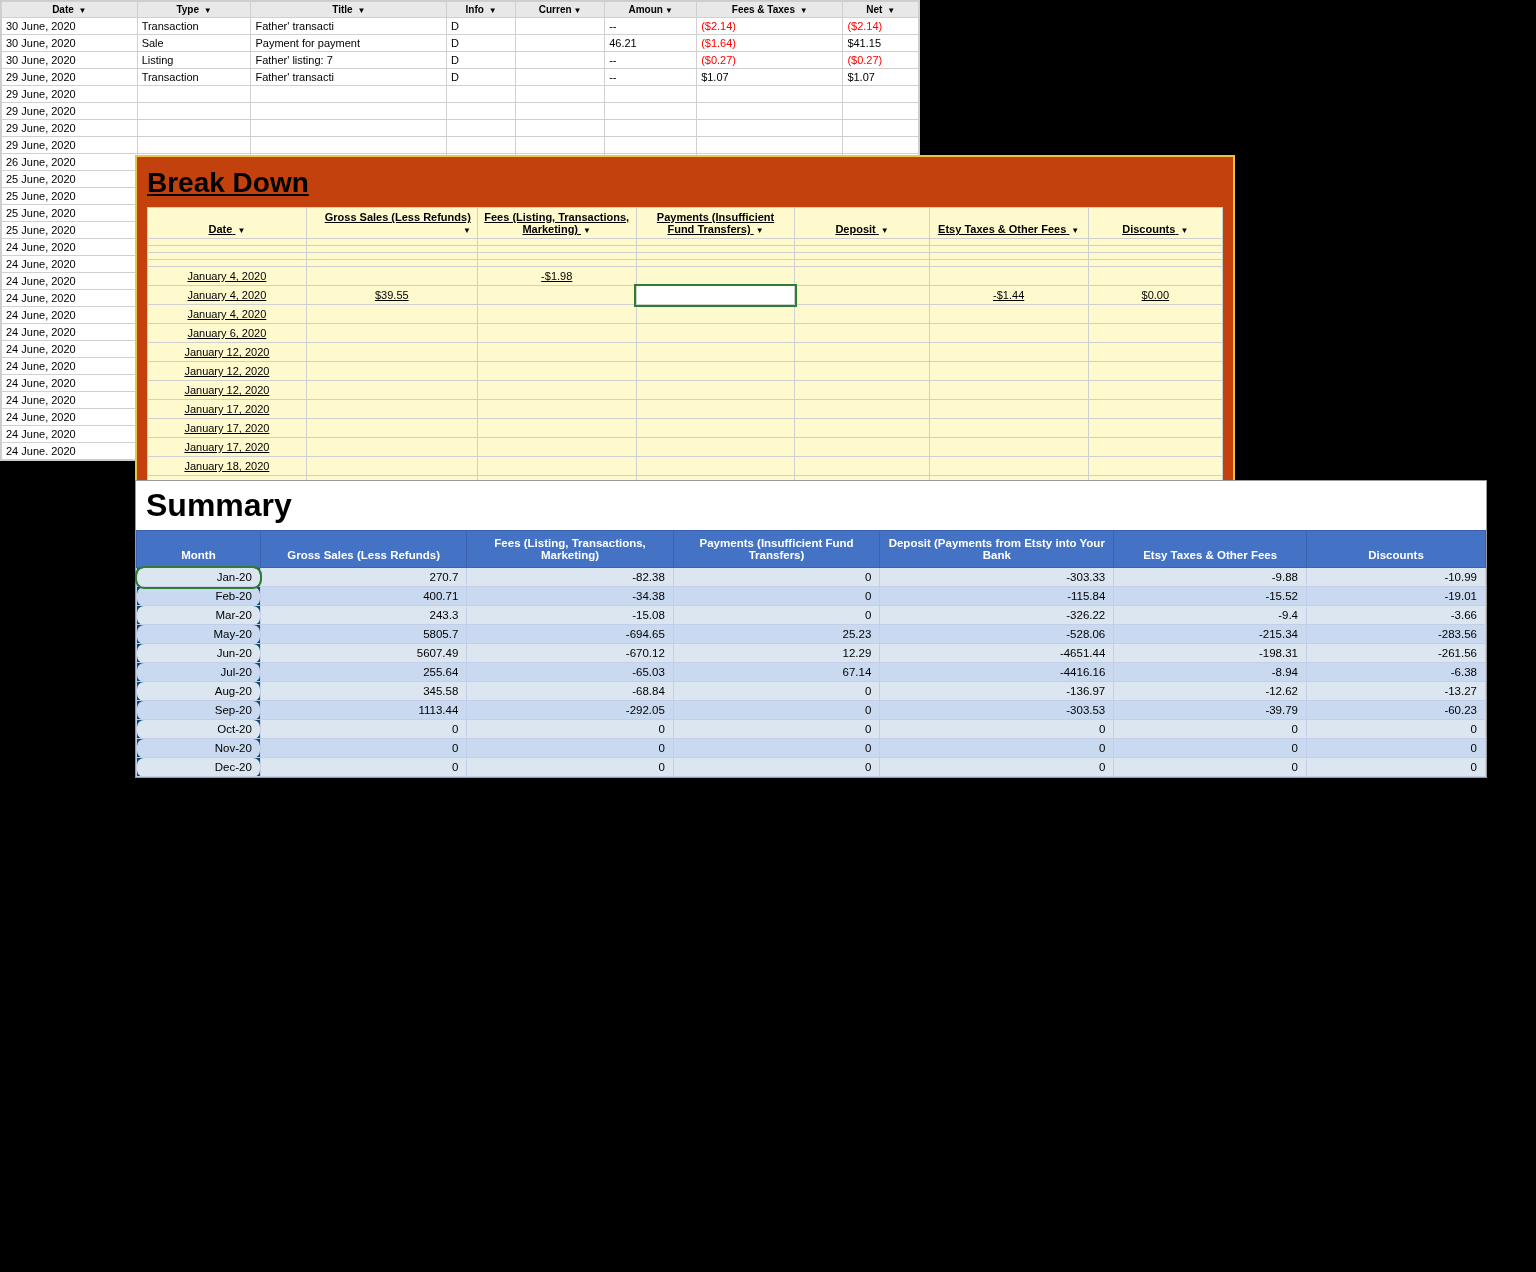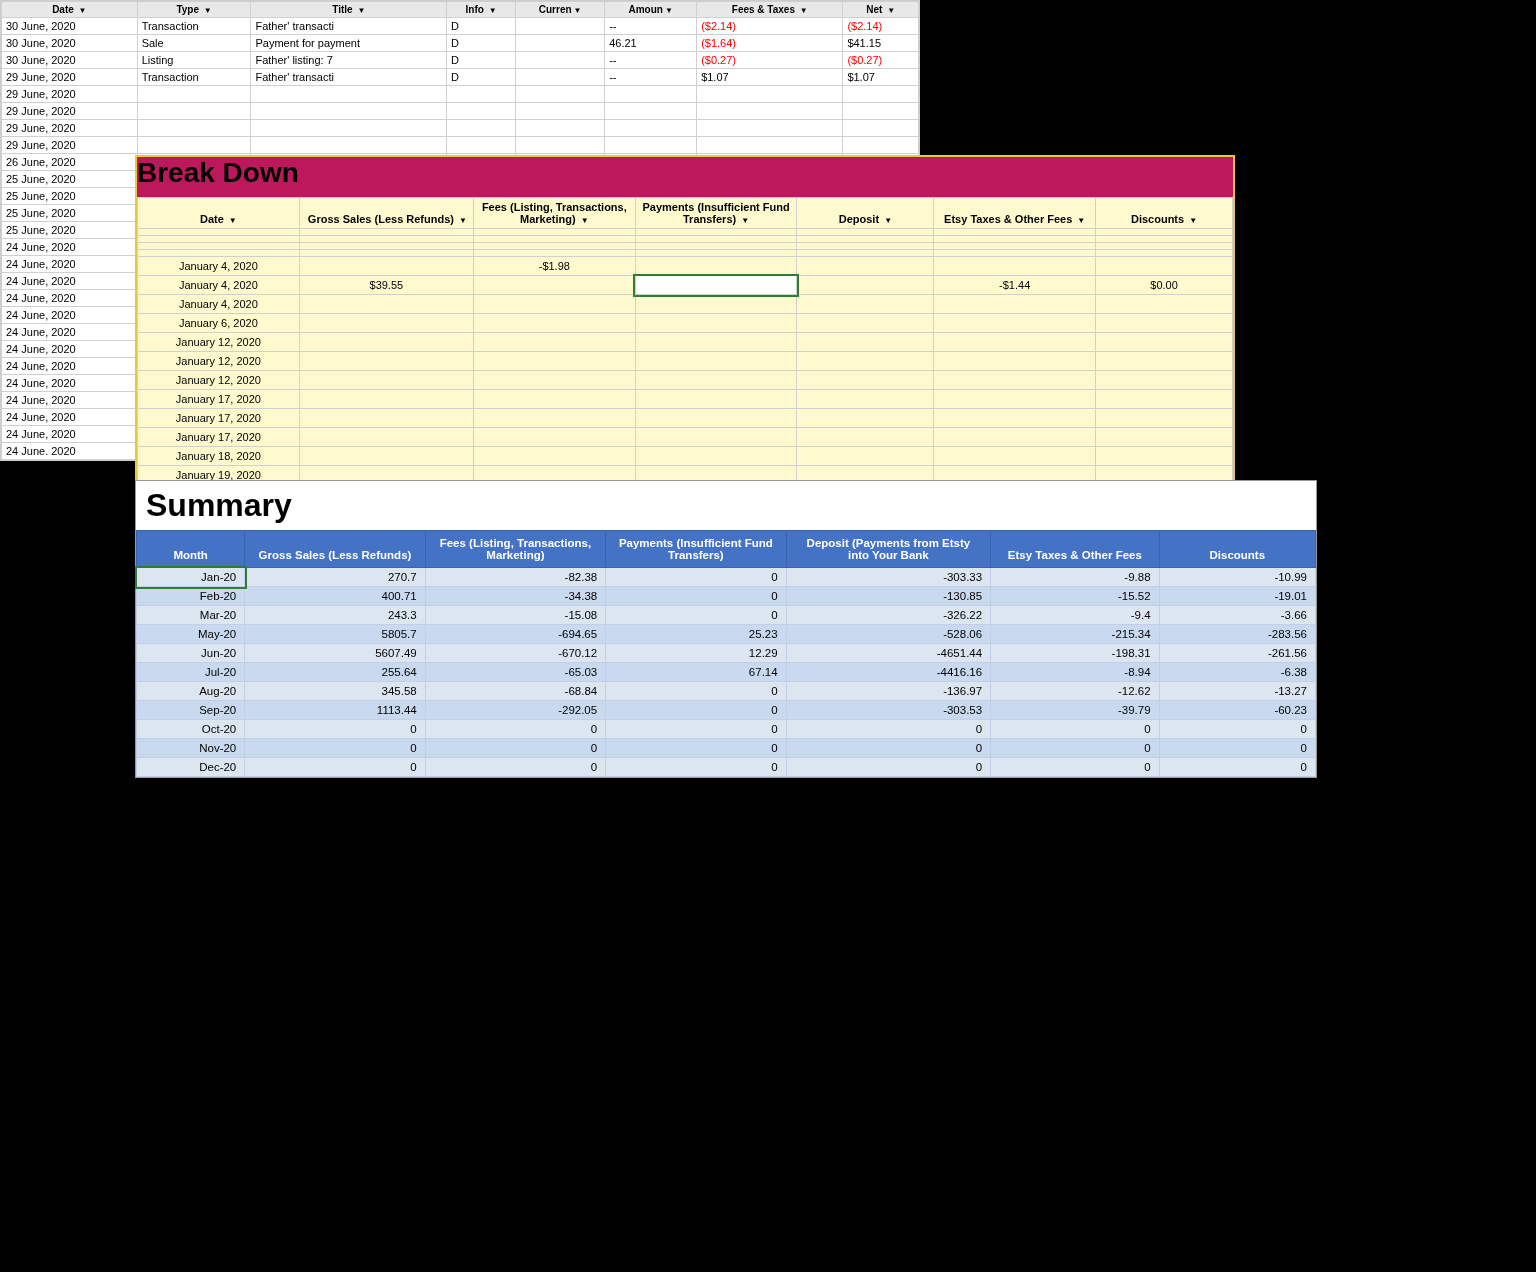--- a/index.html
+++ b/index.html
@@ -39,23 +39,25 @@
       font-size: 10px;
     }
     .bg-spreadsheet td.red { color: red; }
 
     
     .breakdown-panel {
       position: absolute;
       top: 155px;
       left: 135px;
       width: 1100px;
-      background: #be185d;
+      background: #c2410c;
       border: 2px solid #e8c840;
+      padding: 10px;
       z-index: 10;
+      text-decoration: underline;
     }
     .breakdown-title {
       font-size: 28px;
       font-weight: bold;
       margin-bottom: 8px;
       color: #000;
     }
     .breakdown-table {
       width: 100%;
       border-collapse: collapse;
@@ -82,21 +84,21 @@
       display: inline-block;
       font-size: 8px;
       margin-left: 2px;
     }
 
     
     .summary-panel {
       position: absolute;
       top: 480px;
       left: 135px;
-      width: 1182px;
+      width: 1352px;
       background: #0c4a6e;
       z-index: 20;
       border: 1px solid #999;
     }
     .summary-title {
       font-size: 32px;
       font-weight: bold;
       padding: 6px 10px;
       background: #fff;
       color: #000;
@@ -118,20 +120,21 @@
     .summary-table td {
       border: 1px solid #c5cee8;
       padding: 3px 8px;
       text-align: right;
       background: #dce6f1;
     }
     .summary-table td.month-cell {
       text-align: right;
       font-weight: normal;
       background: #dce6f1;
+      border-radius: 7px;
     }
     .summary-table tr:nth-child(odd) td { background: #dce6f1; }
     .summary-table tr:nth-child(even) td { background: #c9d9ef; }
   </style>
 </head>
 <body>
 
 <div class="bg-spreadsheet">
   <table>
     <thead>
@@ -649,21 +652,21 @@
           <td>0</td>
           <td>-303.33</td>
           <td>-9.88</td>
           <td>-10.99</td>
         </tr>
         <tr>
           <td class="month-cell">Feb-20</td>
           <td>400.71</td>
           <td>-34.38</td>
           <td>0</td>
-          <td>-130.85</td>
+          <td>-115.84</td>
           <td>-15.52</td>
           <td>-19.01</td>
         </tr>
         <tr>
           <td class="month-cell">Mar-20</td>
           <td>243.3</td>
           <td>-15.08</td>
           <td>0</td>
           <td>-326.22</td>
           <td>-9.4</td>

